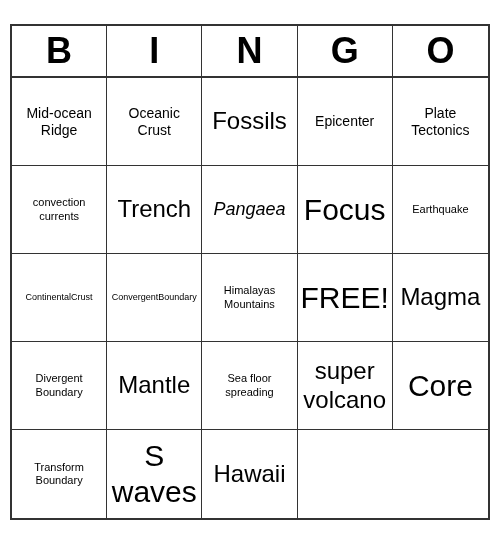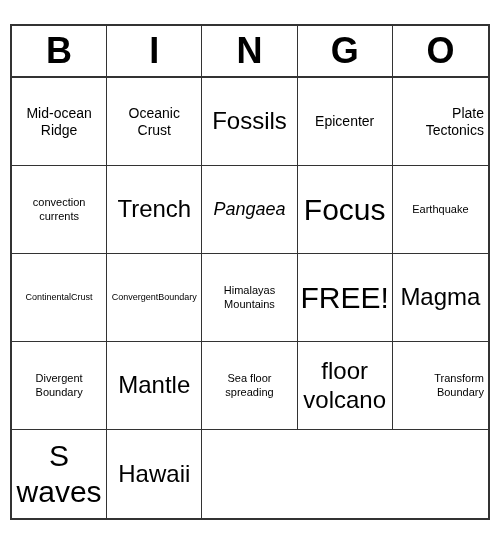--- a/index.html
+++ b/index.html
@@ -42,21 +42,20 @@
       display: flex;
       align-items: center;
       justify-content: center;
       text-align: center;
       padding: 4px;
       position: relative;
       overflow: hidden;
     }
     .bingo-cell:nth-child(5n) {
       border-right: none;
-      text-align: right;
     }
     .bingo-cell:nth-child(n+21) {
       border-bottom: none;
     }
     .cell-text {
       line-height: 1.2;
     }
     
     .size-xs { font-size: 9px; }
     .size-sm { font-size: 11px; }
@@ -125,21 +124,24 @@
       <div class="bingo-cell">
         <span class="cell-text size-sm">Divergent Boundary</span>
       </div>
       <div class="bingo-cell">
         <span class="cell-text size-xl">Mantle</span>
       </div>
       <div class="bingo-cell">
         <span class="cell-text size-sm">Sea floor spreading</span>
       </div>
       <div class="bingo-cell">
-        <span class="cell-text size-xl">floor volcano</span>
+        <span class="cell-text size-xl">super volcano</span>
+      </div>
+      <div class="bingo-cell">
+        <span class="cell-text size-xxl">Core</span>
       </div>
       <div class="bingo-cell">
         <span class="cell-text size-sm">Transform Boundary</span>
       </div>
       <div class="bingo-cell">
         <span class="cell-text size-xxl">S waves</span>
       </div>
       <div class="bingo-cell">
         <span class="cell-text size-xl">Hawaii</span>
       </div>

